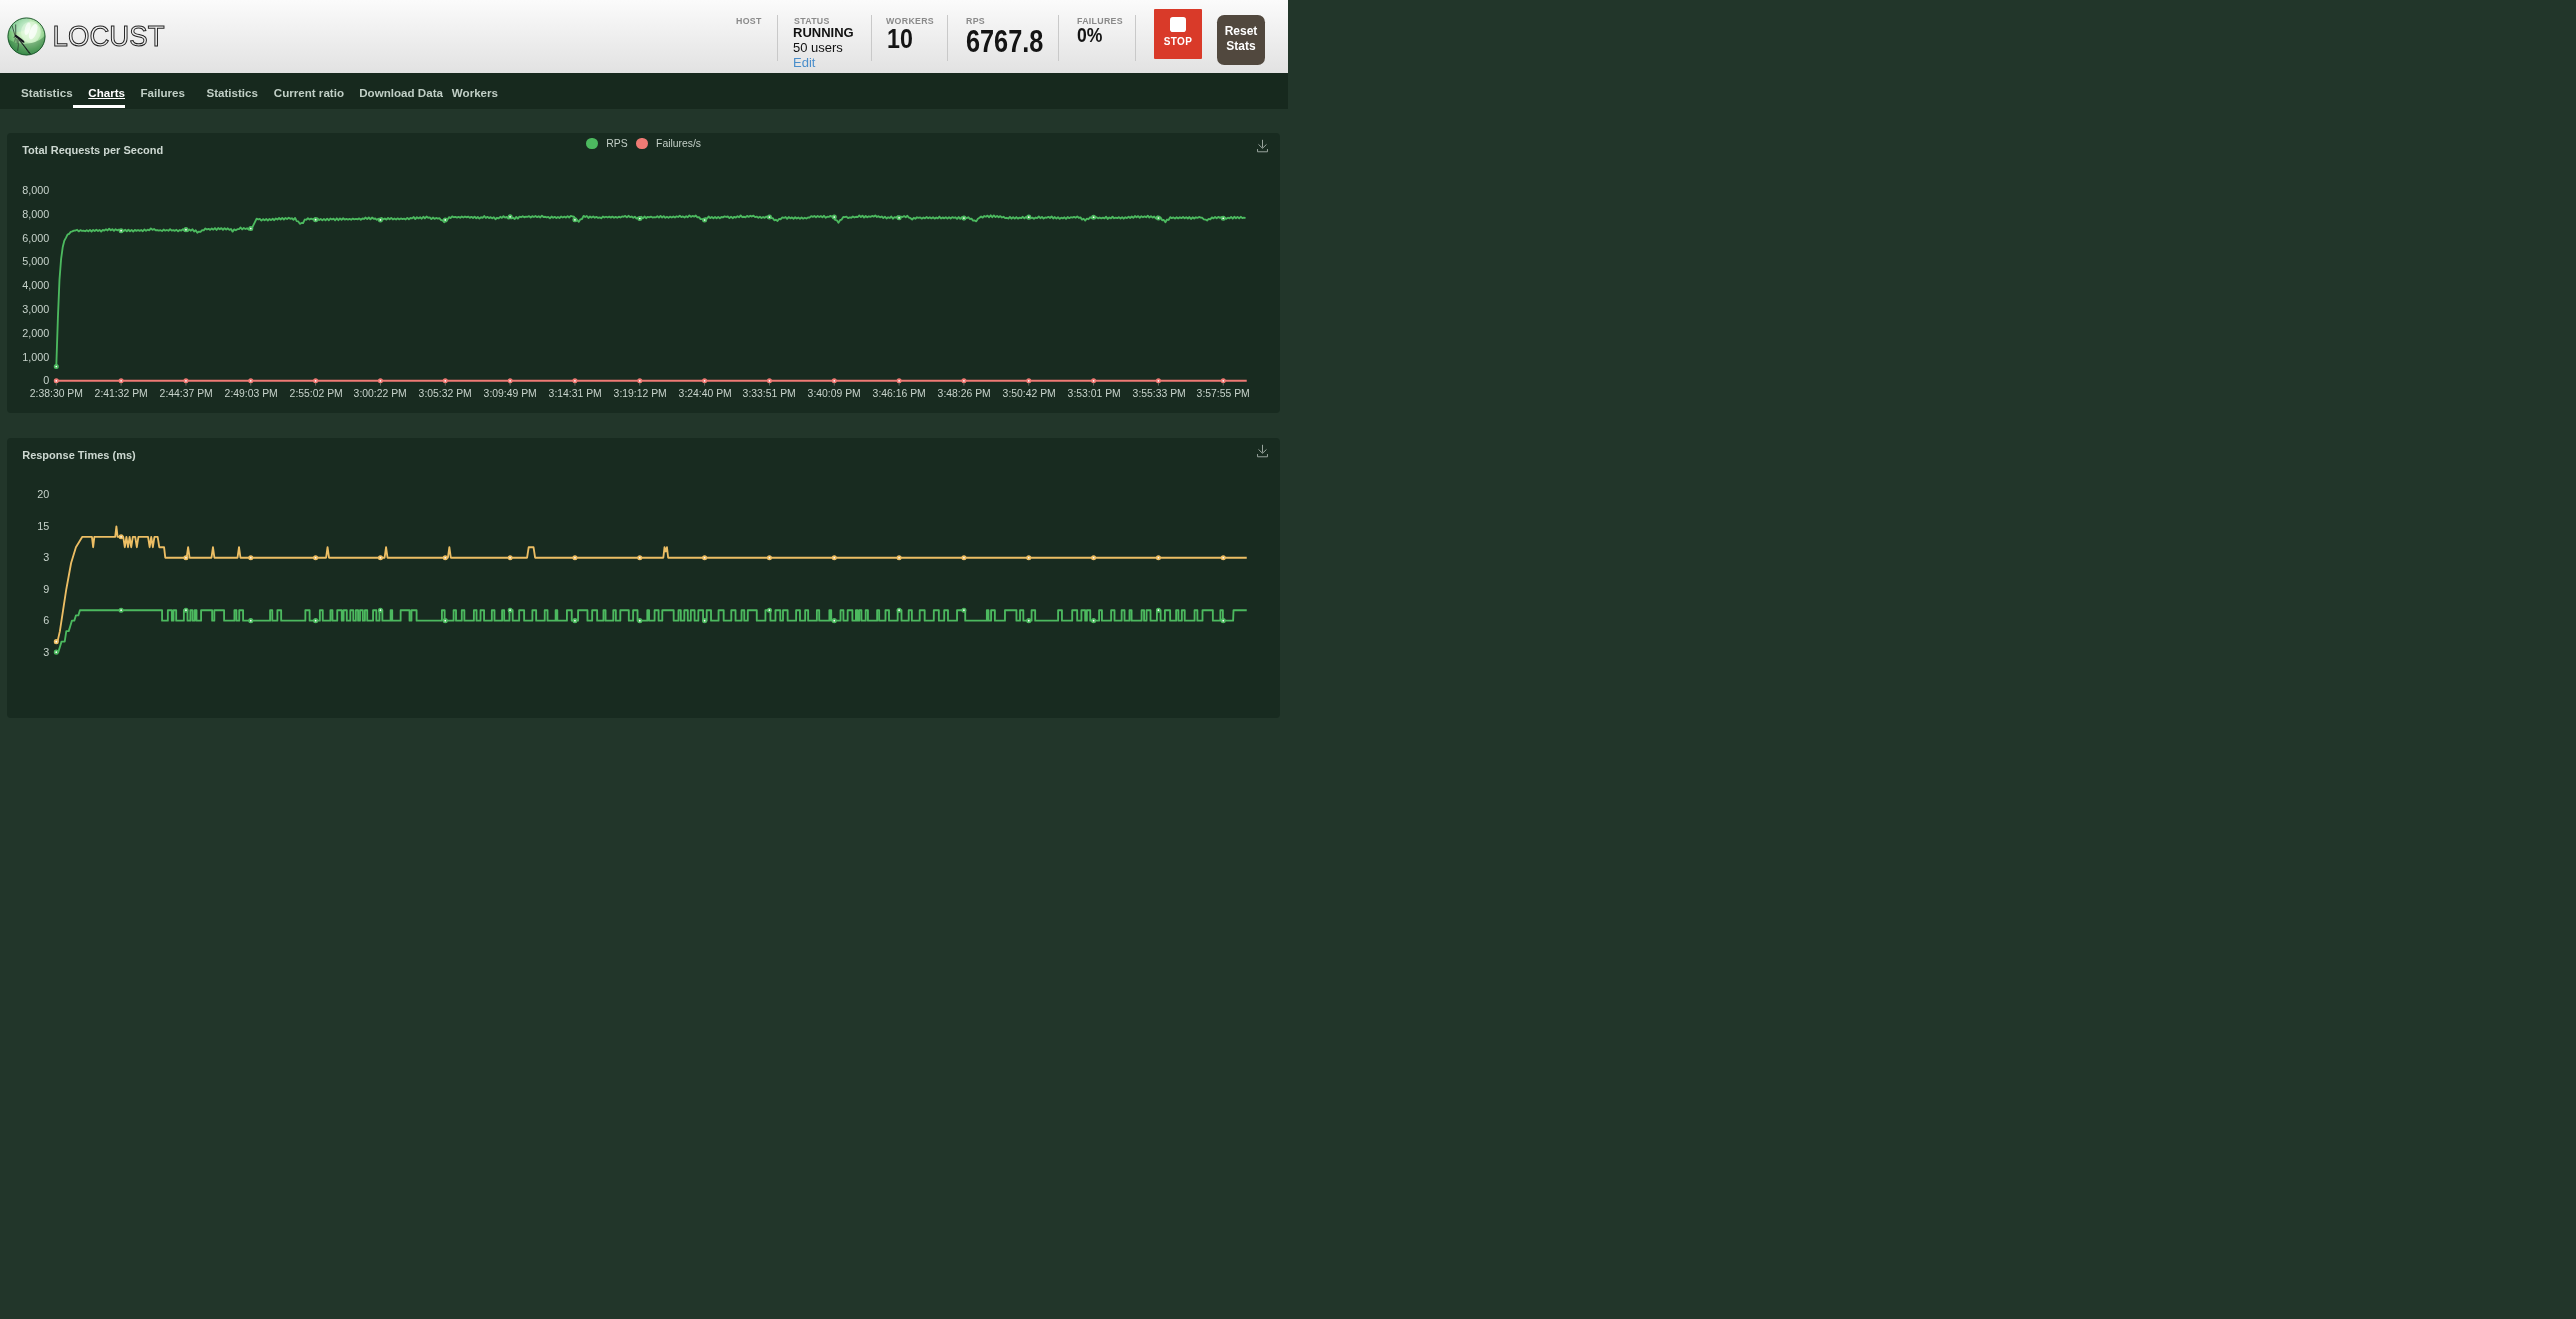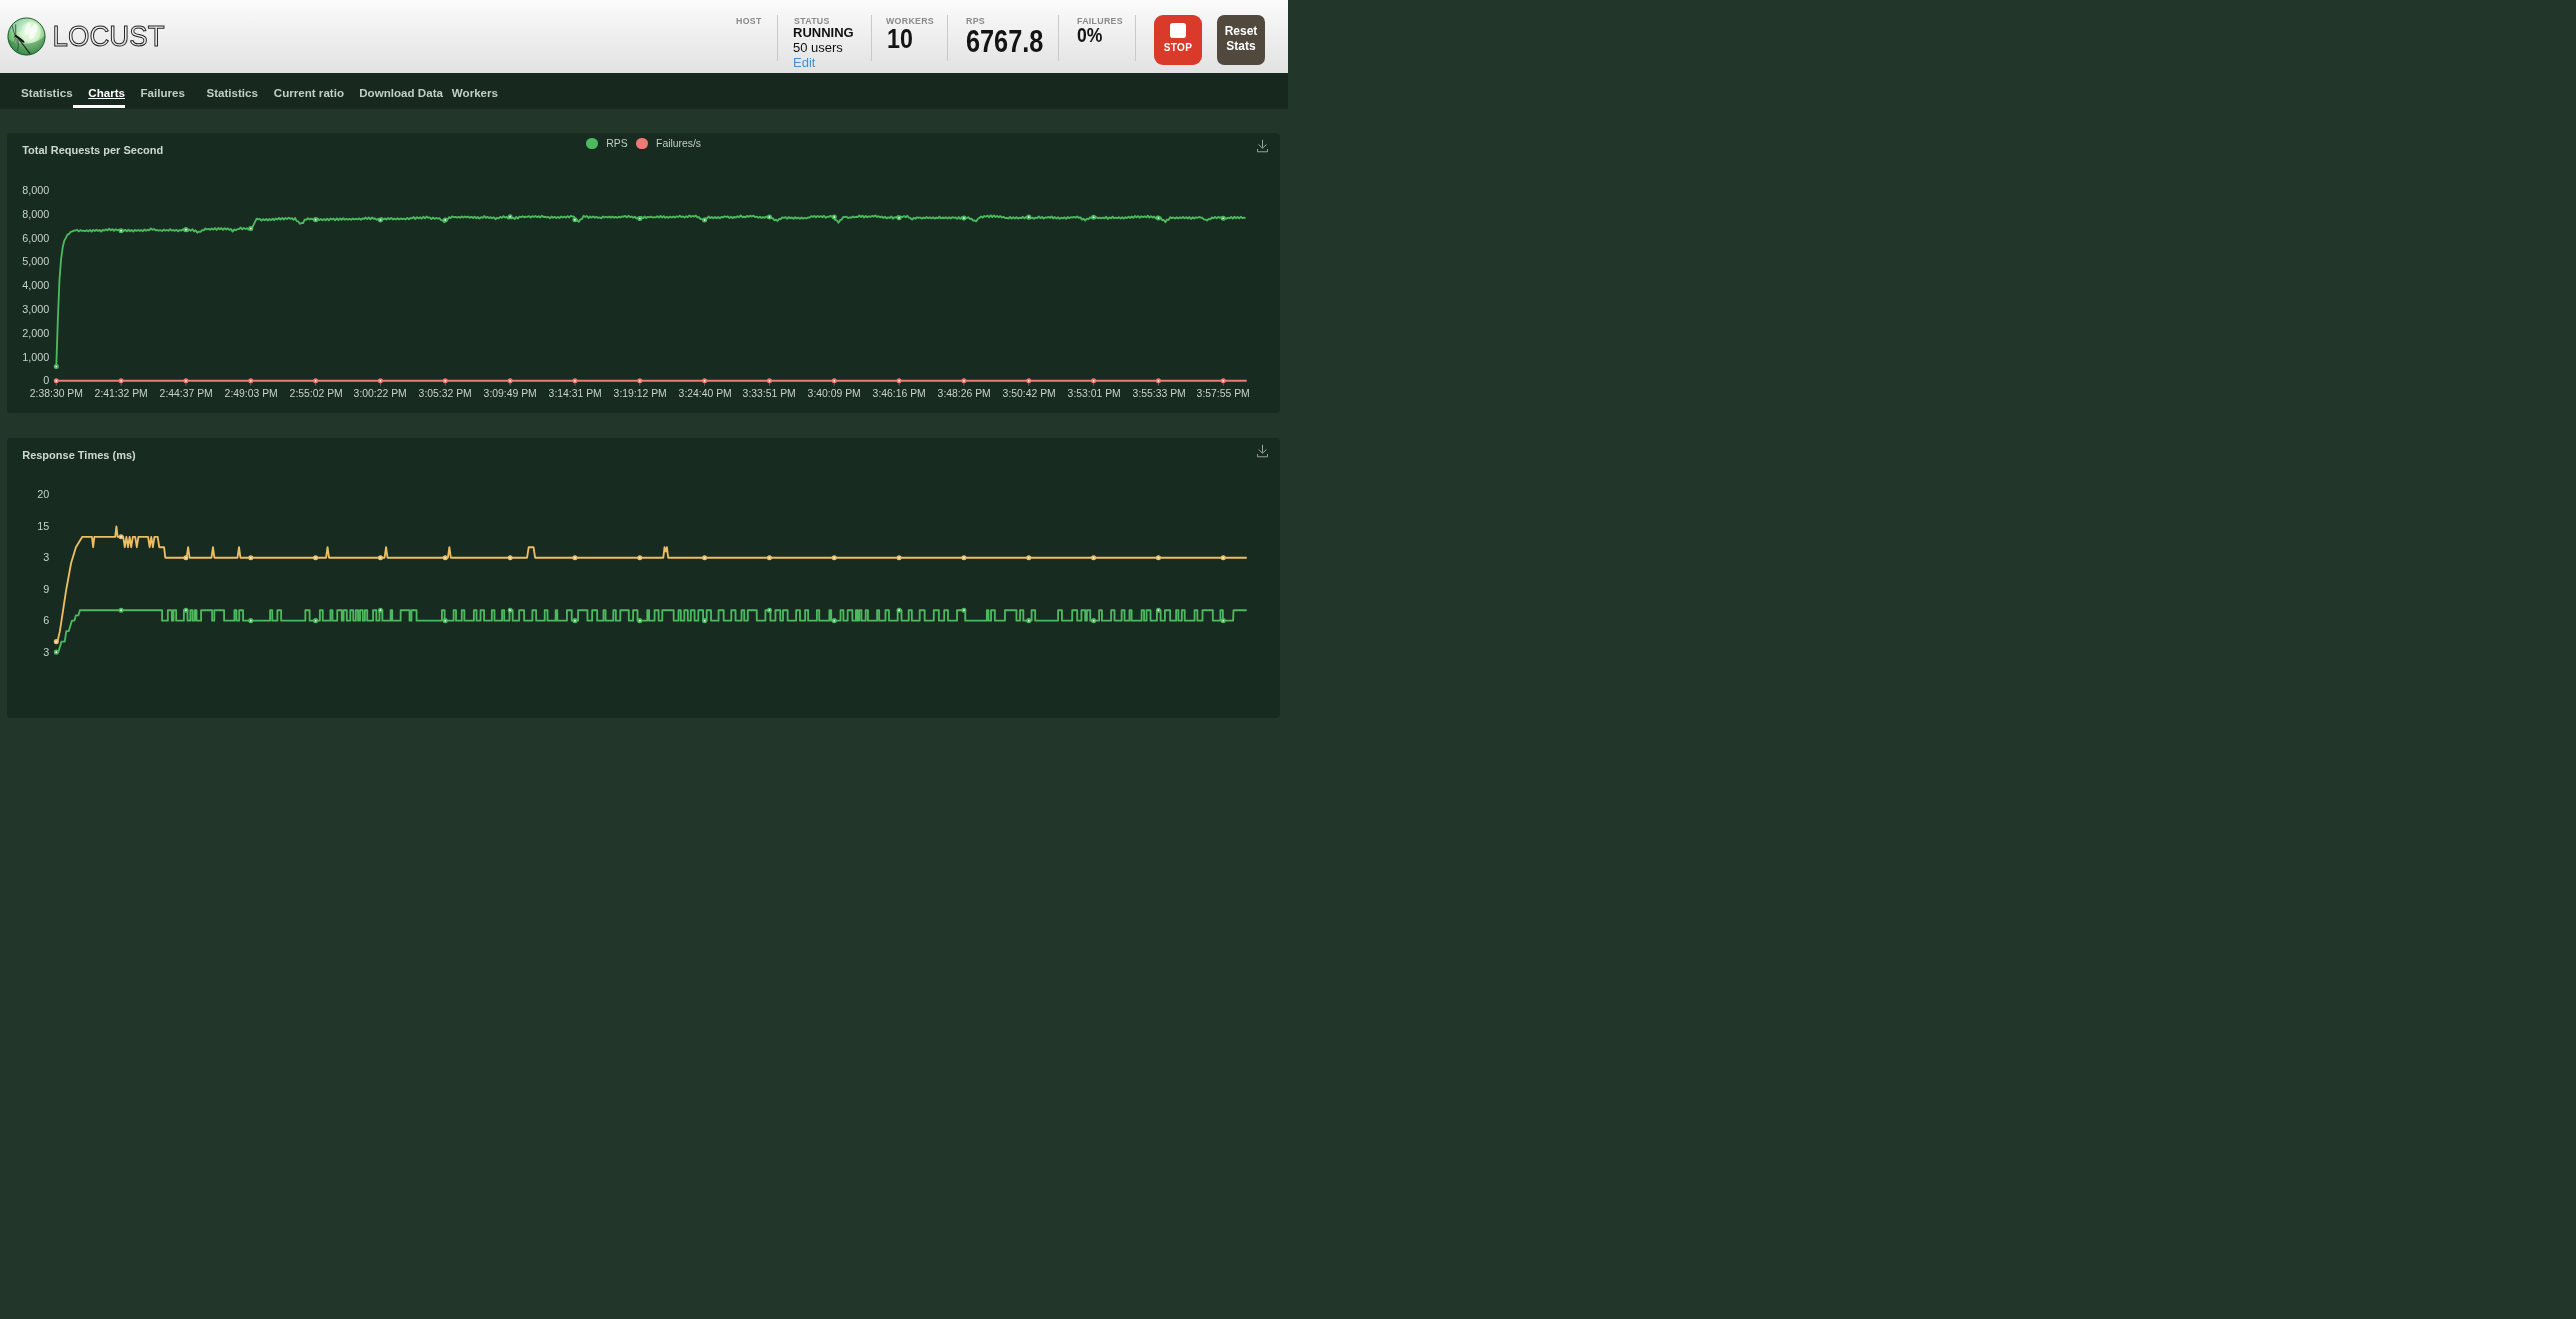--- a/index.html
+++ b/index.html
@@ -72,21 +72,21 @@
   <div class="sep" style="left:947px"></div>
 
   <div class="stat-label" style="left:966px">RPS</div>
   <div class="bignum" style="left:966px;top:23px;font-size:32px;transform:scaleX(0.79)">6767.8</div>
   <div class="sep" style="left:1058px"></div>
 
   <div class="stat-label" style="left:1077px">FAILURES</div>
   <div class="bignum" style="left:1077px;top:24.4px;font-size:20px;transform:scaleX(0.88)">0%</div>
   <div class="sep" style="left:1135px"></div>
 
-  <div style="position:absolute;left:1154px;top:15px;width:48px;height:50px;background:#d93a29;border-radius:9px">
+  <div style="position:absolute;left:1154px;top:9px;width:48px;height:50px;background:#d93a29;border-radius:1px">
     <div style="position:absolute;left:16.4px;top:8px;width:15.6px;height:15px;background:#fff;border-radius:2.8px"></div>
     <div style="position:absolute;left:0;top:27px;width:100%;text-align:center;font-size:10px;font-weight:bold;color:#fff;letter-spacing:0.4px">STOP</div>
   </div>
   <div style="position:absolute;left:1217px;top:15px;width:48px;height:50px;background:#51483e;border-radius:7.2px;color:#fff;font-size:12px;font-weight:bold;text-align:center;line-height:15.6px;padding-top:8.8px">Reset<br>Stats</div>
 </div>
 
 <div class="nav">
   <div class="tab" style="left:7.6px;width:65px">Statistics</div>
   <div class="tab active" style="left:73px;width:52px">Charts</div>
   <div class="tab" style="left:125px;width:60px">Failures</div>

